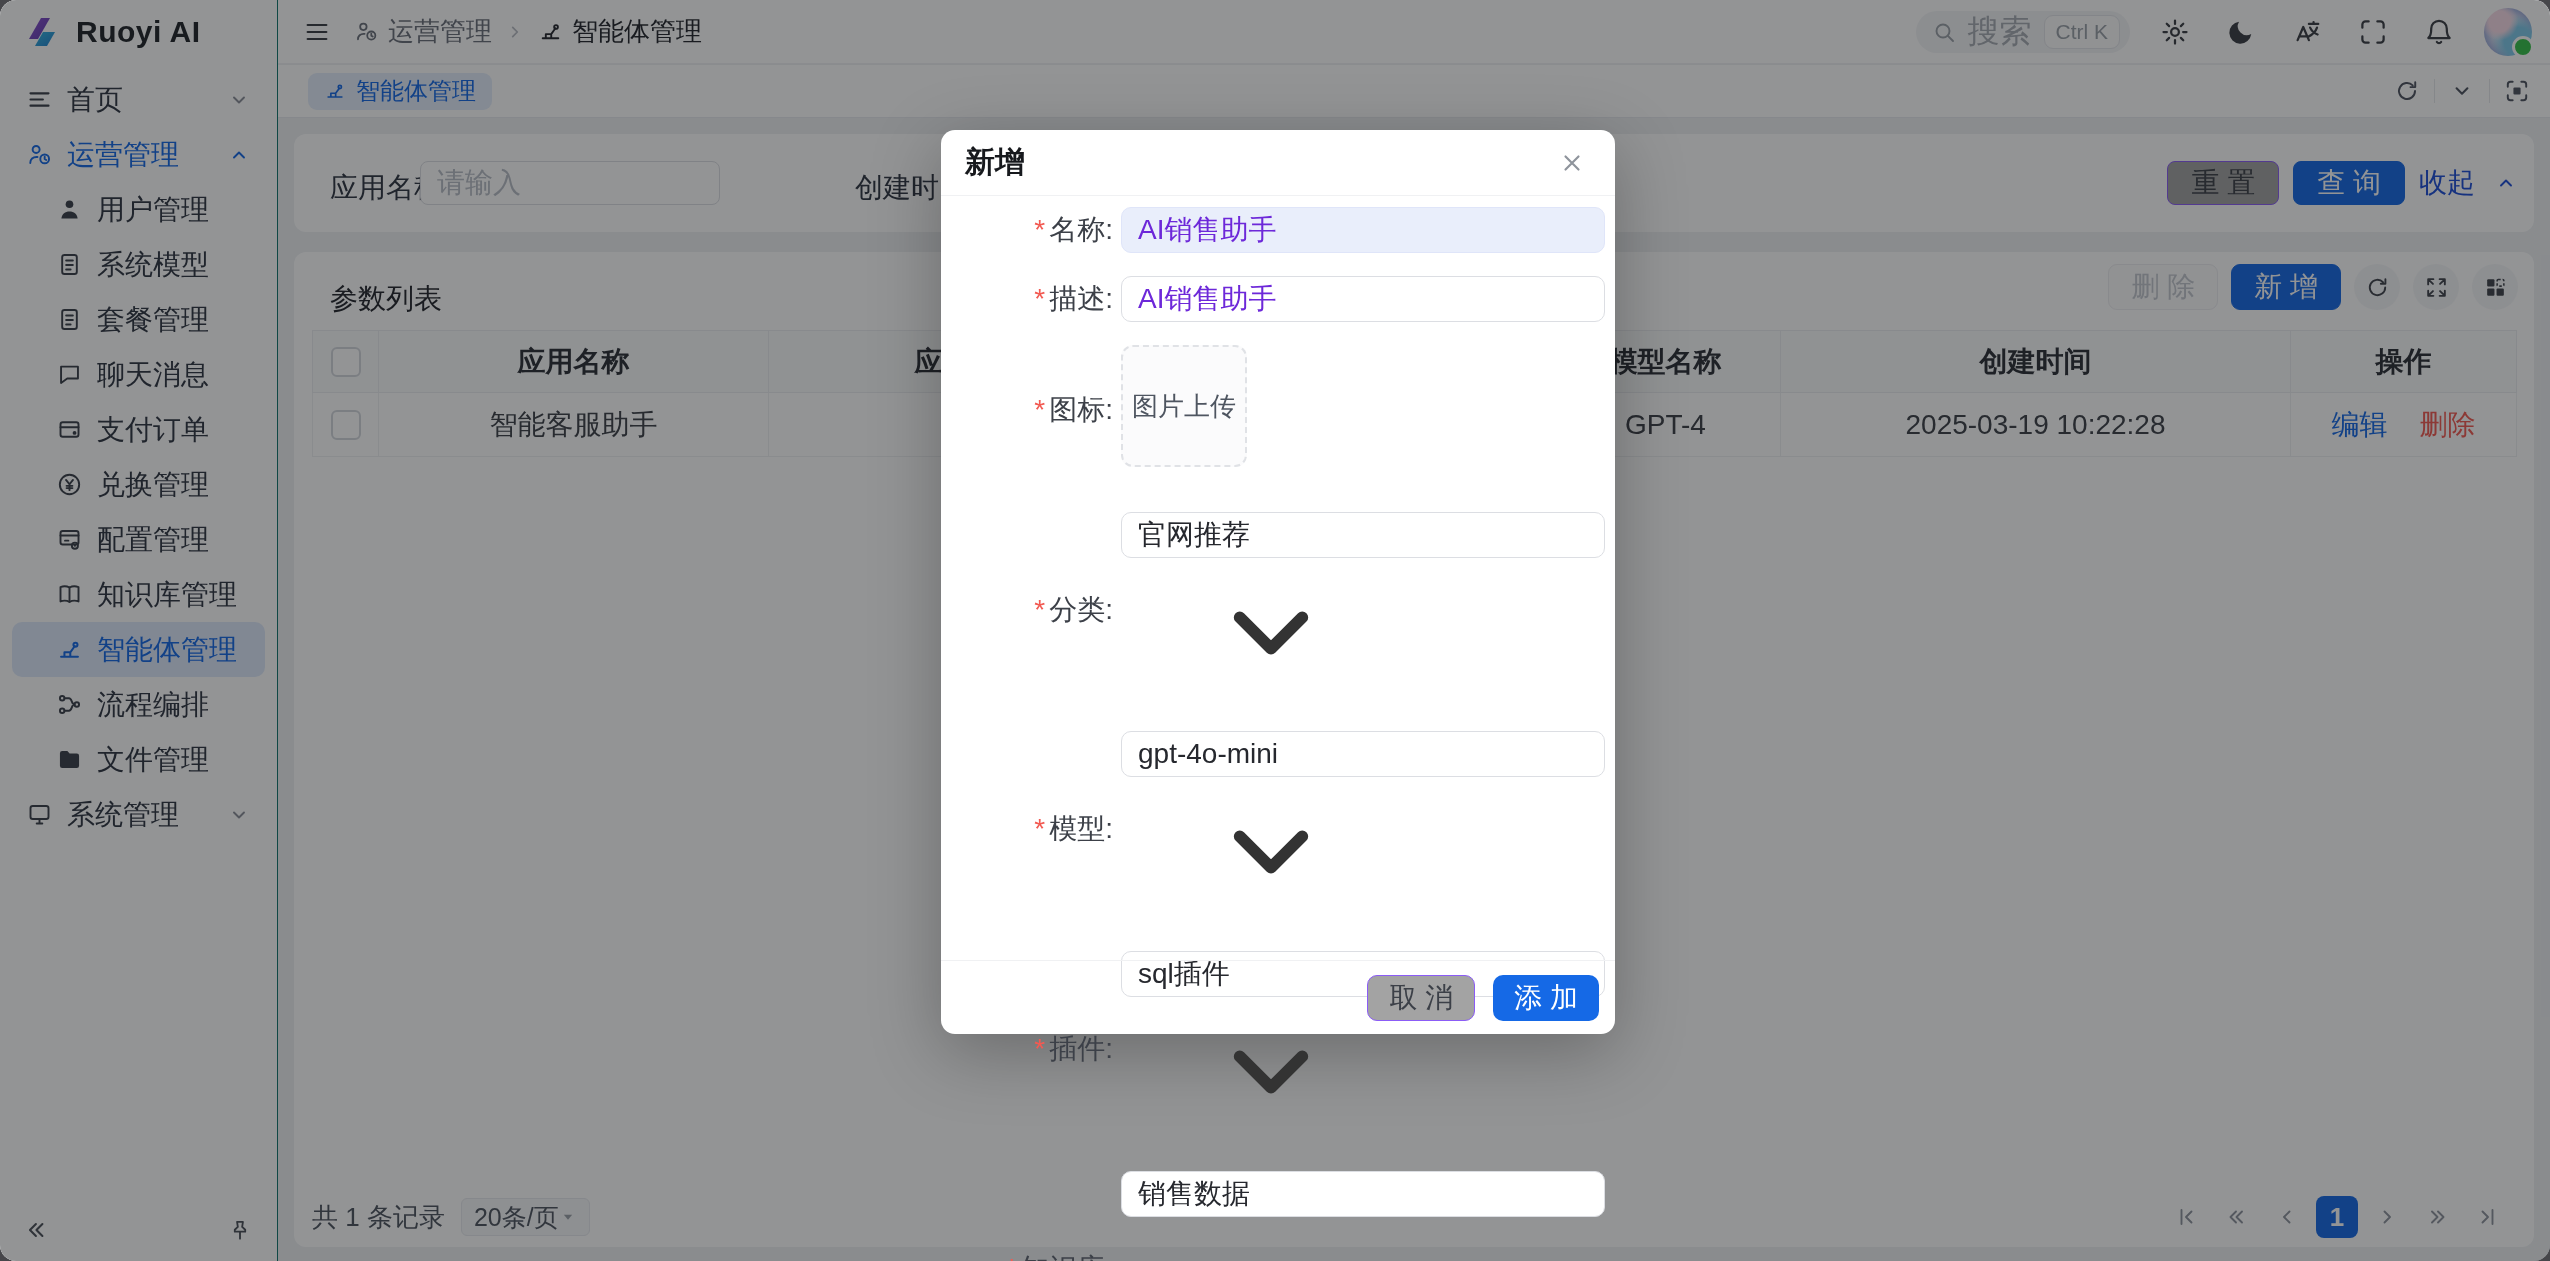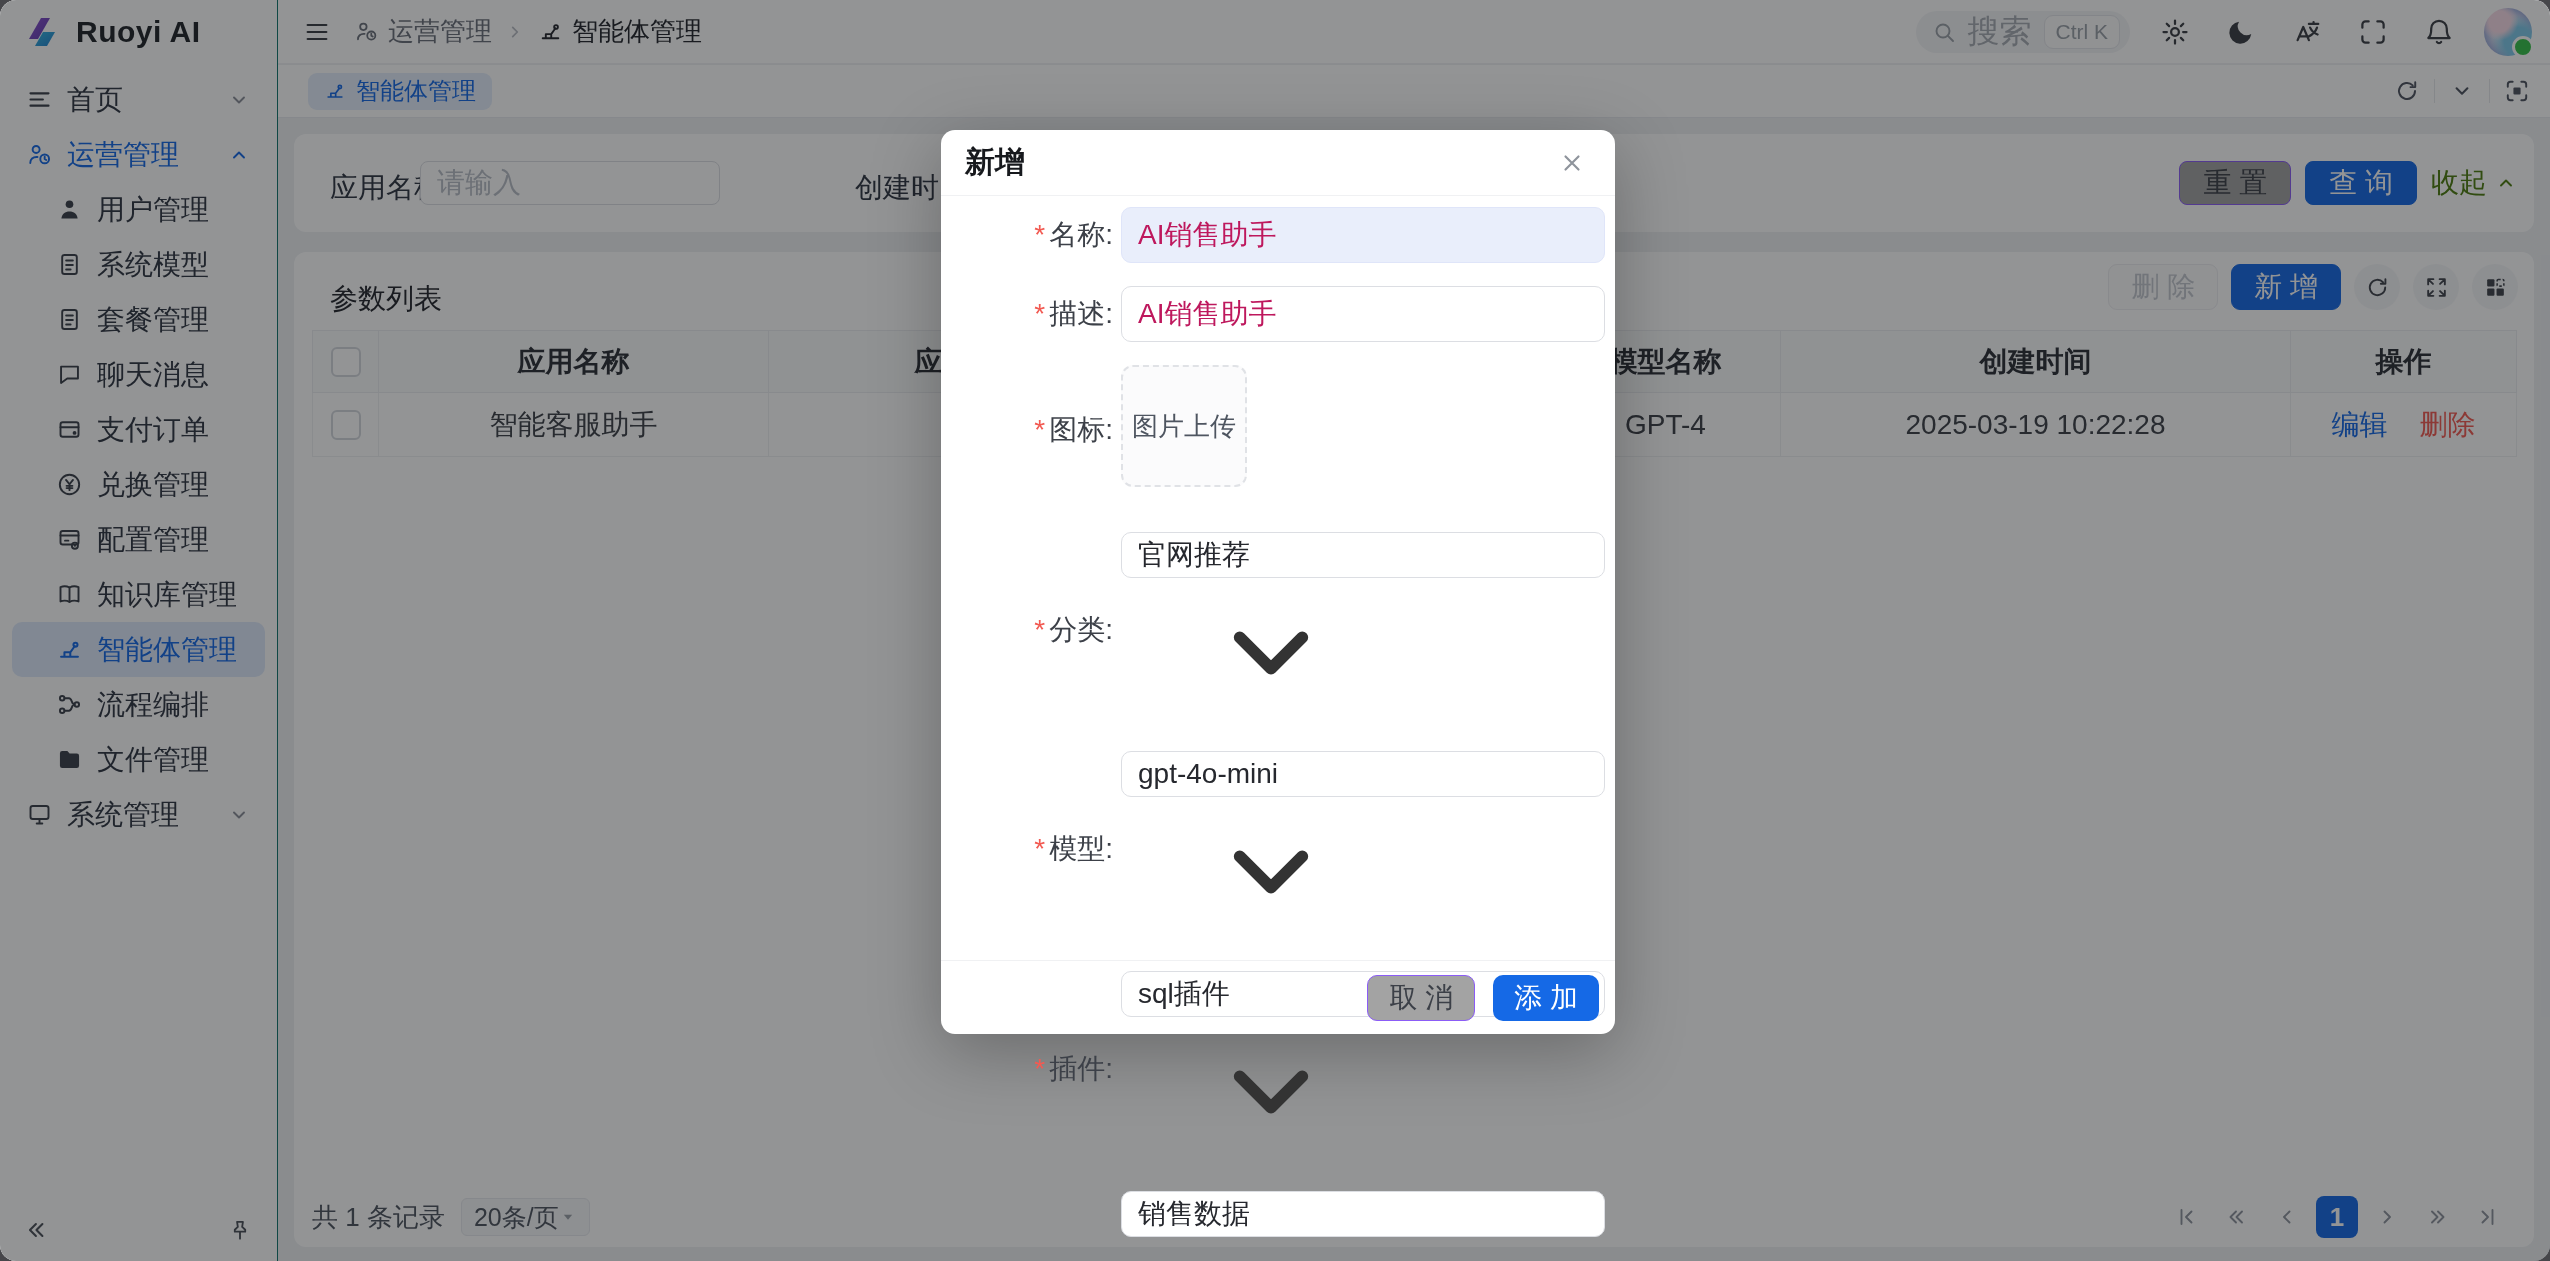--- a/index.html
+++ b/index.html
@@ -59,21 +59,21 @@
   .filter-card{position:absolute;left:16px;right:16px;top:16px;height:98px;background:#fff;border-radius:12px}
   .f-label{position:absolute;top:35px;font-size:28px;color:#2f3542;white-space:nowrap}
   .f-input{position:absolute;left:126px;top:27px;width:300px;height:44px;border:1px solid #dcdee3;border-radius:8px;
            padding:0 16px;font-size:28px;color:#333;background:#fff;outline:none;font-family:inherit}
   .f-input::placeholder{color:#b9bec7}
   .f-right{position:absolute;right:16px;top:27px;display:flex;gap:14px;align-items:center}
   .btn{height:44px;padding:0 23px;border-radius:8px;font-size:28px;display:flex;align-items:center;justify-content:center;
        cursor:pointer;white-space:nowrap;font-family:inherit}
   .btn-plain{background:#a3a3a3;border:1px solid #8b5cf6;color:#3c4048}
   .btn-primary{background:#1569e6;border:1px solid #1569e6;color:#fff}
-  .link-collapse{color:#4d7c0f;display:flex;align-items:center;gap:7px;cursor:pointer}
+  .link-collapse{color:#1d4ed8;display:flex;align-items:center;gap:19px;cursor:pointer}
   .link-collapse .cico{width:24px;height:24px}
   .table-card{position:absolute;left:16px;right:16px;top:134px;bottom:14px;background:#fff;border-radius:12px}
   .tc-title{position:absolute;left:36px;top:28px;font-size:28px;font-weight:500;color:#23262d}
   .tc-toolbar{position:absolute;right:16px;top:12px;display:flex;align-items:center;gap:13px}
   .btn-sm{height:46px;padding:0 22px;border-radius:9px}
   .btn-disabled{background:#fbfbfc;border:1px solid #ededf0;color:#c3c7ce;cursor:not-allowed}
   .round-ic{width:46px;height:46px;border-radius:50%;background:#f5f6f8;display:flex;align-items:center;justify-content:center;
             color:#3f434b;cursor:pointer}
   .round-ic svg{width:25px;height:25px}
   table{position:absolute;left:18px;top:78px;width:2204px;border-collapse:collapse;table-layout:fixed}
@@ -97,21 +97,21 @@
          box-shadow:0 18px 70px rgba(0,0,0,.28);z-index:11}
   .m-head{height:66px;display:flex;align-items:center;padding:0 24px;border-bottom:1px solid #f0f1f3}
   .m-title{font-size:30px;font-weight:bold;color:#17191d}
   .m-close{margin-left:auto;width:38px;height:38px;display:flex;align-items:center;justify-content:center;color:#8f949c;cursor:pointer}
   .m-close svg{width:26px;height:26px}
   .m-body{padding-top:11px}
   .m-row{display:flex;align-items:center}
   .m-label{width:172px;text-align:right;font-size:28px;color:#3c4048;flex:none;white-space:nowrap}
   .star{color:#f25a52;margin-right:4px}
   .m-ctl{margin-left:8px;width:484px;position:relative}
-  .m-input{width:484px;height:56px;border:1px solid #dcdee3;border-radius:10px;padding:0 16px;font-size:28px;color:#be185d;
+  .m-input{width:484px;height:46px;border:1px solid #dcdee3;border-radius:10px;padding:0 16px;font-size:28px;color:#6d28d9;
            background:#fff;outline:none;font-family:inherit}
   .m-input.tinted{background:#e9eefb;border-color:#dfe5f9}
   .m-select{width:484px;height:46px;border:1px solid #dcdee3;border-radius:10px;display:flex;align-items:center;
             padding:0 46px 0 16px;font-size:28px;color:#26282e;background:#fff;cursor:pointer}
   .upload{width:126px;height:122px;border:2px dashed #e0e2e6;border-radius:12px;background:#fbfbfc;display:flex;
           align-items:center;justify-content:center;font-size:26px;color:#4e5560;cursor:pointer}
   .m-foot{position:absolute;left:0;right:0;bottom:0;height:74px;border-top:1px solid #f0f1f3;display:flex;align-items:center;
           justify-content:flex-end;gap:18px;padding:0 16px}
   .btn-m{height:46px;padding:0 21px;border-radius:10px;font-size:28px;display:flex;align-items:center;cursor:pointer}
   .mb23{margin-bottom:23px}.mb24{margin-bottom:24px}.mb28{margin-bottom:28px}.mb45{margin-bottom:45px}

